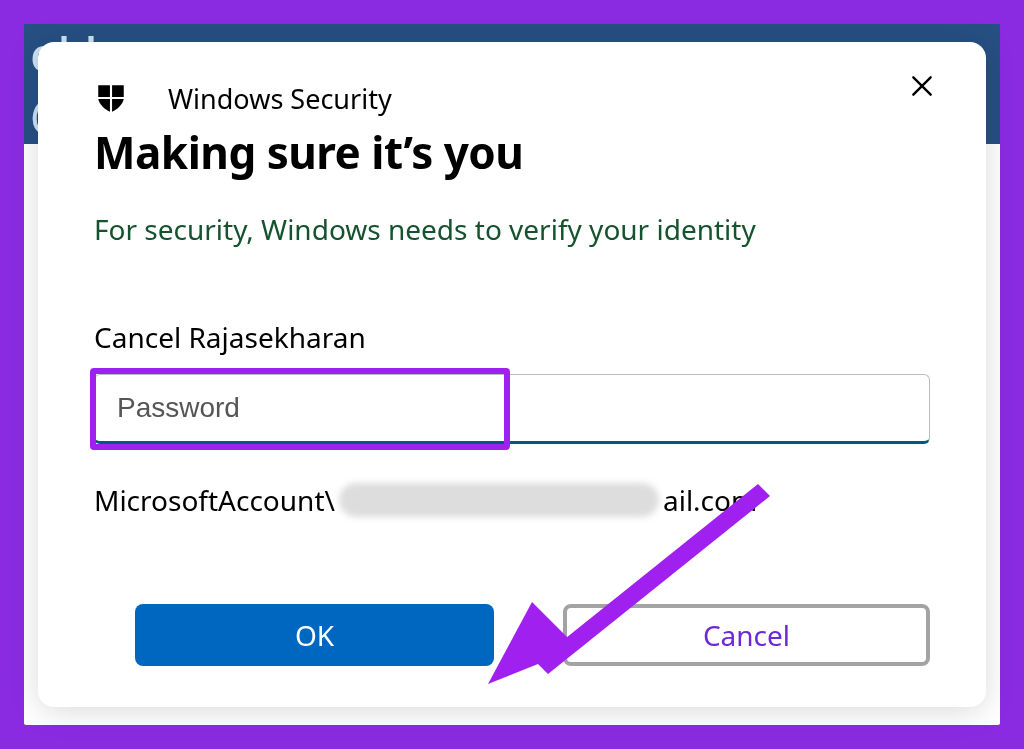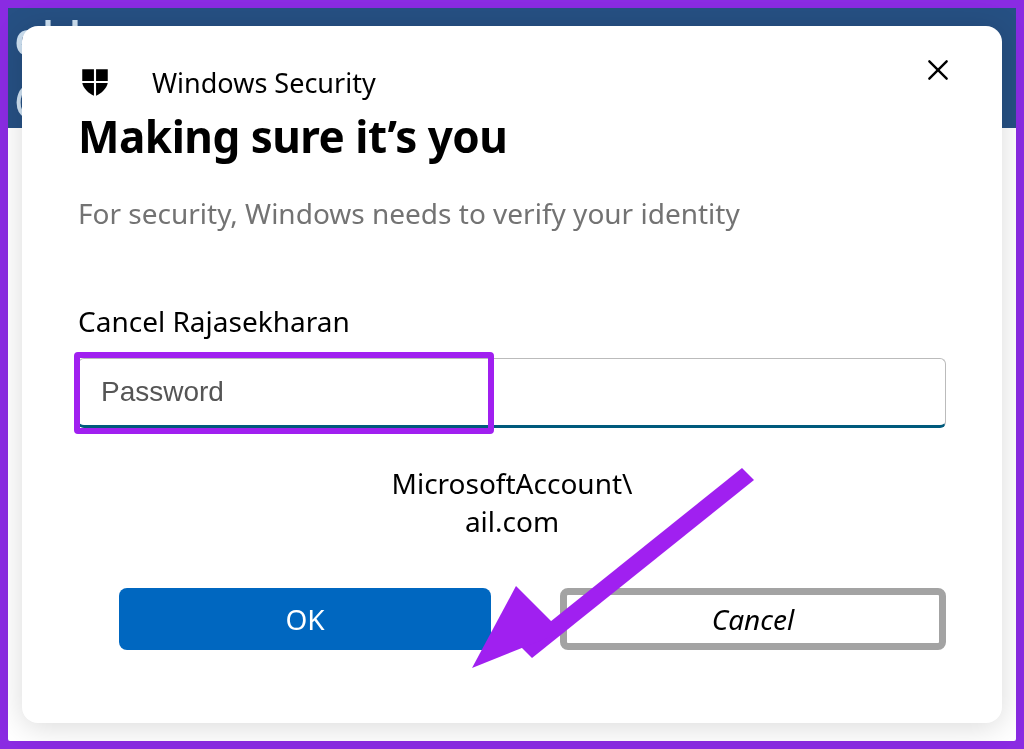--- a/index.html
+++ b/index.html
@@ -8,21 +8,21 @@
     width: 1024px;
     height: 749px;
     font-family: "Segoe UI", "Segoe UI Variable", system-ui, sans-serif;
     background: #ffffff;
     overflow: hidden;
   }
   .outer {
     box-sizing: border-box;
     width: 1024px;
     height: 749px;
-    padding: 8px;
+    padding: 24px;
     background: #8a2be2; 
     position: relative;
   }
   
   .desktop {
     width: 100%;
     height: 100%;
     background: #ffffff;
     position: relative;
     border-radius: 2px;
@@ -83,21 +83,21 @@
   }
   .heading {
     font-size: 44px;
     font-weight: 700;
     color: #000;
     letter-spacing: -0.5px;
   }
   .subheading {
     margin-top: 28px;
     font-size: 28px;
-    color: #737373;
+    color: #14532d;
     font-weight: 400;
   }
   .username {
     margin-top: 70px;
     font-size: 28px;
     color: #000;
   }
   .password-wrap {
     margin-top: 18px;
     position: relative;
@@ -131,21 +131,20 @@
     pointer-events: none;
     box-sizing: border-box;
   }
   .account-line {
     margin-top: 30px;
     font-size: 28px;
     color: #000;
     display: flex;
     align-items: center;
     height: 40px;
-    flex-direction: column;
   }
   .blur {
     display: inline-block;
     width: 320px;
     height: 34px;
     margin: 0 4px;
     background: #ddd;
     border-radius: 17px;
     filter: blur(3px);
   }
@@ -166,23 +165,22 @@
     box-sizing: border-box;
     margin-left: 41px;
   }
   .btn-ok {
     background: #0067c0;
     color: #fff;
     border: none;
   }
   .btn-cancel {
     background: #fff;
-    color: #000000;
-    border: 7px solid #a3a3a3;
-    font-style: italic;
+    color: #6d28d9;
+    border: 4px solid #a3a3a3;
   }
   
   .arrow {
     position: absolute;
     left: 420px;
     top: 432px;
     width: 320px;
     height: 220px;
     pointer-events: none;
   }

